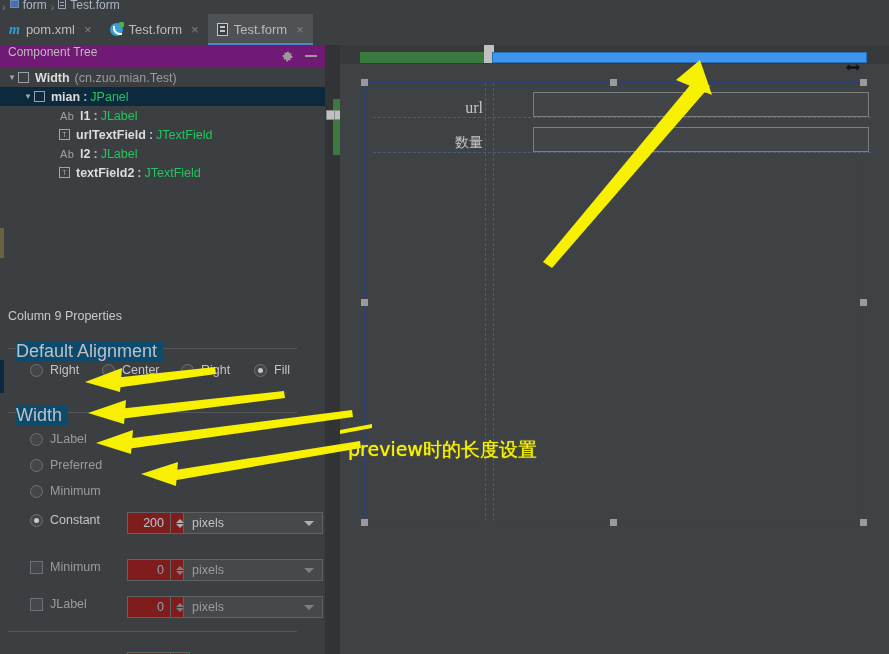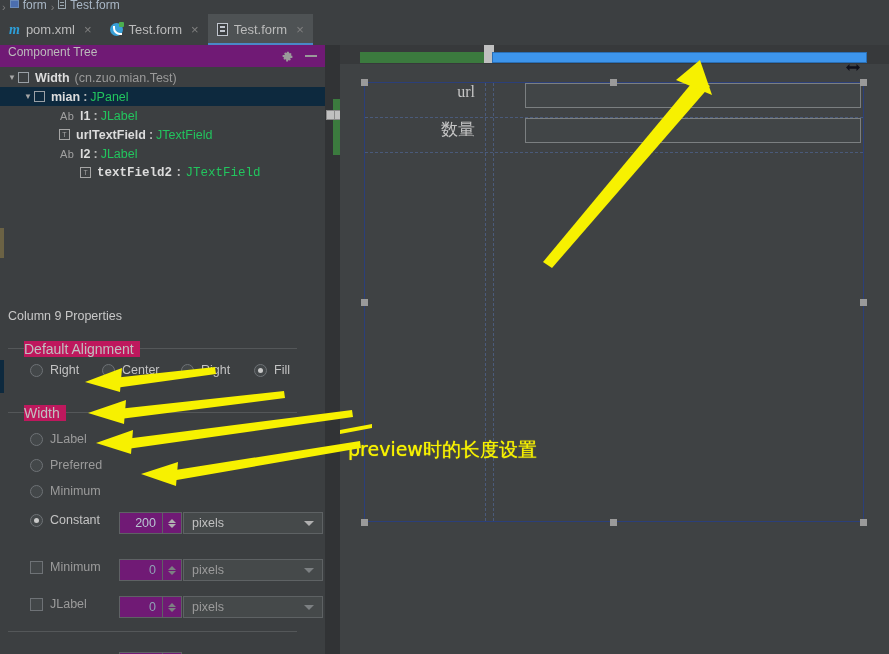--- a/index.html
+++ b/index.html
@@ -109,21 +109,21 @@
   .tcolon{color:#bbbbbb;margin:0 3px;font-weight:bold;}
   .ttype{color:#22c55e;}
   .tpkg{color:#9a9a9a;margin-left:5px;}
 
   
   .props{position:absolute;left:0;top:218px;width:325px;height:391px;}
   .prop-title{position:absolute;left:8px;top:46px;font-size:12.5px;color:#c8c8c8;}
 
   .group{position:absolute;left:0;width:325px;}
   .group-label{
-    position:absolute;left:24px;top:0;font-size:14px;color:#c0c0c0;background:#be185d;
+    position:absolute;left:16px;top:0;font-size:18px;color:#c0c0c0;background:#0c4a6e;
     padding-right:6px;z-index:2;
   }
   .group-rule{
     position:absolute;left:8px;right:28px;top:7px;height:1px;background:#545759;
   }
 
   .radio, .checkbox{
     display:inline-flex;align-items:center;cursor:default;font-size:12.5px;
   }
   .rdot{
@@ -141,21 +141,21 @@
     width:13px;height:13px;border:1px solid #6e7276;box-sizing:border-box;
     margin-right:7px;flex:0 0 13px;background:#434749;position:relative;
   }
   .cbox.on:after{
     content:"";position:absolute;left:3px;top:0px;width:5px;height:8px;
     border-right:2px solid #c9c9c9;border-bottom:2px solid #c9c9c9;transform:rotate(40deg);
   }
 
   .spinner{
     display:inline-flex;align-items:stretch;height:22px;
-    border:1px solid #5e6264;box-sizing:border-box;background:#701a75;
+    border:1px solid #5e6264;box-sizing:border-box;background:#7f1d1d;margin-left:8px;
   }
   .spinner .sval{
     width:36px;text-align:right;padding-right:6px;line-height:20px;font-size:12.5px;
     color:#b9c6d2;
   }
   .spinner .sval.dim{color:#8fa2b4;}
   .spinner .sbtns{
     width:18px;border-left:1px solid #5e6264;display:flex;flex-direction:column;
     align-items:center;justify-content:center;gap:1px;
   }
@@ -215,28 +215,28 @@
   }
   .resize-cur{
     position:absolute;right:6px;top:8px;width:14px;height:9px;color:#1a1a1a;
   }
 
   .formsel{
     position:absolute;left:24px;top:37px;width:500px;height:440px;
     border:1px solid #2b3f7a;box-sizing:border-box;
   }
   .formrow{
-    position:absolute;left:0;width:100%;height:35px;
-    border-bottom:1px dashed #4a5a7a;box-sizing:border-box;display:flex;align-items:flex-start;gap:40px;
+    position:absolute;left:8px;width:100%;height:35px;
+    border-bottom:1px dashed #4a5a7a;box-sizing:border-box;display:flex;align-items:flex-end;gap:40px;
   }
   .flabel{
     width:120px;text-align:right;padding-right:10px;box-sizing:border-box;
     color:#c6c6c6;font-size:16px;font-family:"Liberation Serif","DejaVu Serif",serif;
   }
-  .flabel.cjk{font-size:17px;font-family:"DejaVu Sans","Liberation Sans",sans-serif;}
+  .flabel.cjk{font-size:14px;font-family:"DejaVu Sans","Liberation Sans",sans-serif;}
   .ftext{
     height:25px;border:1px solid #7b7f81;box-sizing:border-box;background:#414547;
     flex:1;margin-right:2px;
   }
   .vguide{position:absolute;top:0;bottom:0;width:0;border-left:1px dashed #4a5a7a;}
 
   .sqhandle{
     position:absolute;width:7px;height:7px;background:#9a9a9a;
   }
 
@@ -324,21 +324,21 @@
         <span class="ttype">JTextField</span>
       </div>
 
       <div class="trow" style="padding-left:60px;">
         <span class="ab">Ab</span>
         <span class="tname">l2</span>
         <span class="tcolon">:</span>
         <span class="ttype">JLabel</span>
       </div>
 
-      <div class="trow" style="padding-left:80px;font-family:Liberation Mono, monospace;">
+      <div class="trow" style="padding-left:59px;">
         <span class="tfi">T</span>
         <span class="tname">textField2</span>
         <span class="tcolon">:</span>
         <span class="ttype">JTextField</span>
       </div>
     </div>
 
     <div class="edge-mark" style="top:183px;height:30px;background:#6b6244;"></div>
     <div class="edge-mark" style="top:315px;height:33px;background:#0d293e;"></div>
 

